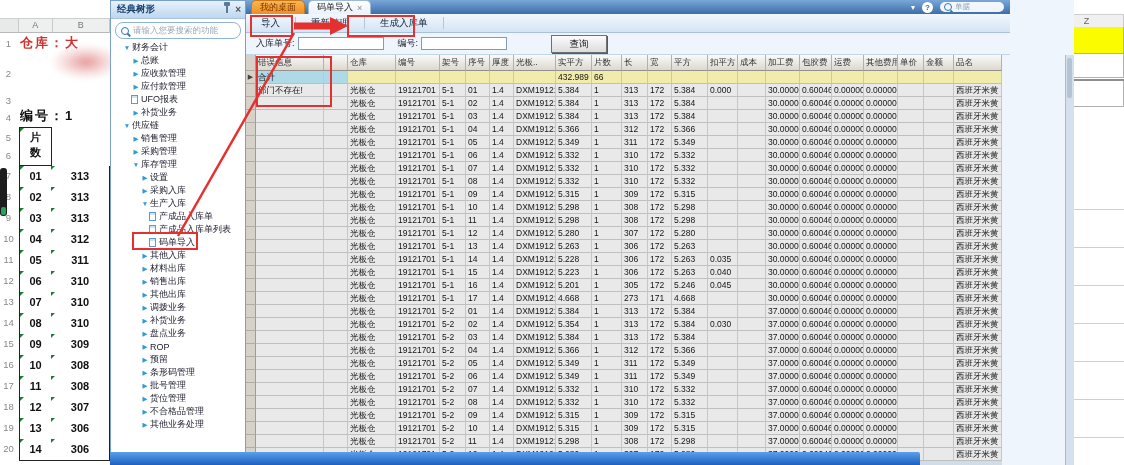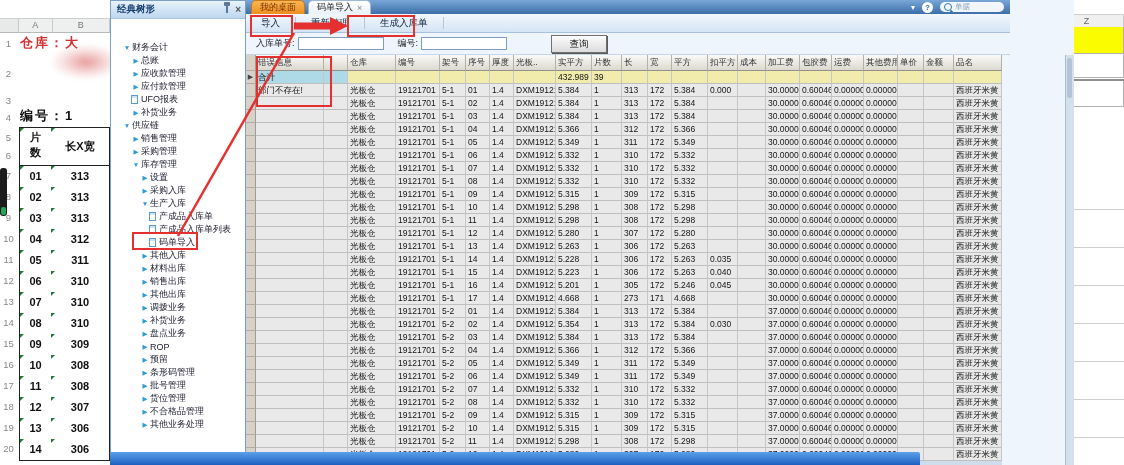--- a/index.html
+++ b/index.html
@@ -139,21 +139,20 @@
     </div>
     <div class="abs stamp"></div>
     <div class="abs" style="left:20px;top:106px;width:88px;overflow:hidden">
       <span class="xl-blk">编号：</span><span class="xl-blk">1</span>
     </div>
 
     <div class="pcell gt" style="left:19px;top:127px;width:33px;height:39px;padding-top:2px">
       <div>片</div>
       <div>数</div>
     </div>
-    <div class="pcell gt" style="left:51px;top:127px;width:59px;height:39px;line-height:36px;border-left:none">长X宽</div>
 
     <div class="abs" style="left:0;top:166px" id="xl-rows">
         <div style="position: relative; height: 21px;">
           <div class="rownum" style="top: 4px;">7</div>
           <div class="pcell gt" style="left: 19px; top: 0px; width: 33px; height: 22px; line-height: 20px; border-top: none;">01</div>
           <div class="pcell gt" style="left: 51px; top: 0px; width: 59px; height: 22px; line-height: 20px; border-top: none; border-left: none;">313</div>
         </div>
         <div style="position: relative; height: 21px;">
           <div class="rownum" style="top: 4px;">8</div>
           <div class="pcell gt" style="left: 19px; top: 0px; width: 33px; height: 22px; line-height: 20px; border-top: none;">02</div>
@@ -222,20 +221,24 @@
       </div>
     <div class="abs edge-bar"></div>
   </div>
 
   <div class="abs side">
     <div class="side-title">
       <span>经典树形</span>
       <span class="sp"></span>
       <span class="pin-ic"></span>
       <span class="x-ic">×</span>
+    </div>
+    <div class="side-search">
+      <span class="mag"></span>
+      <span class="ph">请输入您要搜索的功能</span>
     </div>
     <div class="ntree" id="nav-tree">
         <div class="titem" style="padding-left: 11px;">
           <span class="tri">▼</span>
           <span>财务会计</span>
         </div>
         <div class="titem" style="padding-left: 20px;">
           <span class="tri">▶</span>
           <span>总账</span>
         </div>
@@ -420,21 +423,21 @@
           <div class="gsel" style="width: 10px;">▶</div>
           <div class="gcell c-cyan" style="width: 68px;">合计</div>
           <div class="gcell c-cyan" style="width: 24px;"></div>
           <div class="gcell c-yellow" style="width: 48px;"></div>
           <div class="gcell c-yellow" style="width: 44px;"></div>
           <div class="gcell c-yellow" style="width: 26px;"></div>
           <div class="gcell c-yellow" style="width: 24px;"></div>
           <div class="gcell c-yellow" style="width: 24px;"></div>
           <div class="gcell c-yellow" style="width: 42px;"></div>
           <div class="gcell c-yellow" style="width: 36px;">432.989</div>
-          <div class="gcell c-yellow" style="width: 30px;">39</div>
+          <div class="gcell c-yellow" style="width: 30px;">66</div>
           <div class="gcell c-yellow" style="width: 26px;"></div>
           <div class="gcell c-yellow" style="width: 24px;"></div>
           <div class="gcell c-yellow" style="width: 36px;"></div>
           <div class="gcell c-yellow" style="width: 30px;"></div>
           <div class="gcell c-yellow" style="width: 28px;"></div>
           <div class="gcell c-yellow" style="width: 34px;"></div>
           <div class="gcell c-yellow" style="width: 32px;"></div>
           <div class="gcell c-yellow" style="width: 32px;"></div>
           <div class="gcell c-yellow" style="width: 34px;"></div>
           <div class="gcell c-yellow" style="width: 26px;"></div>

